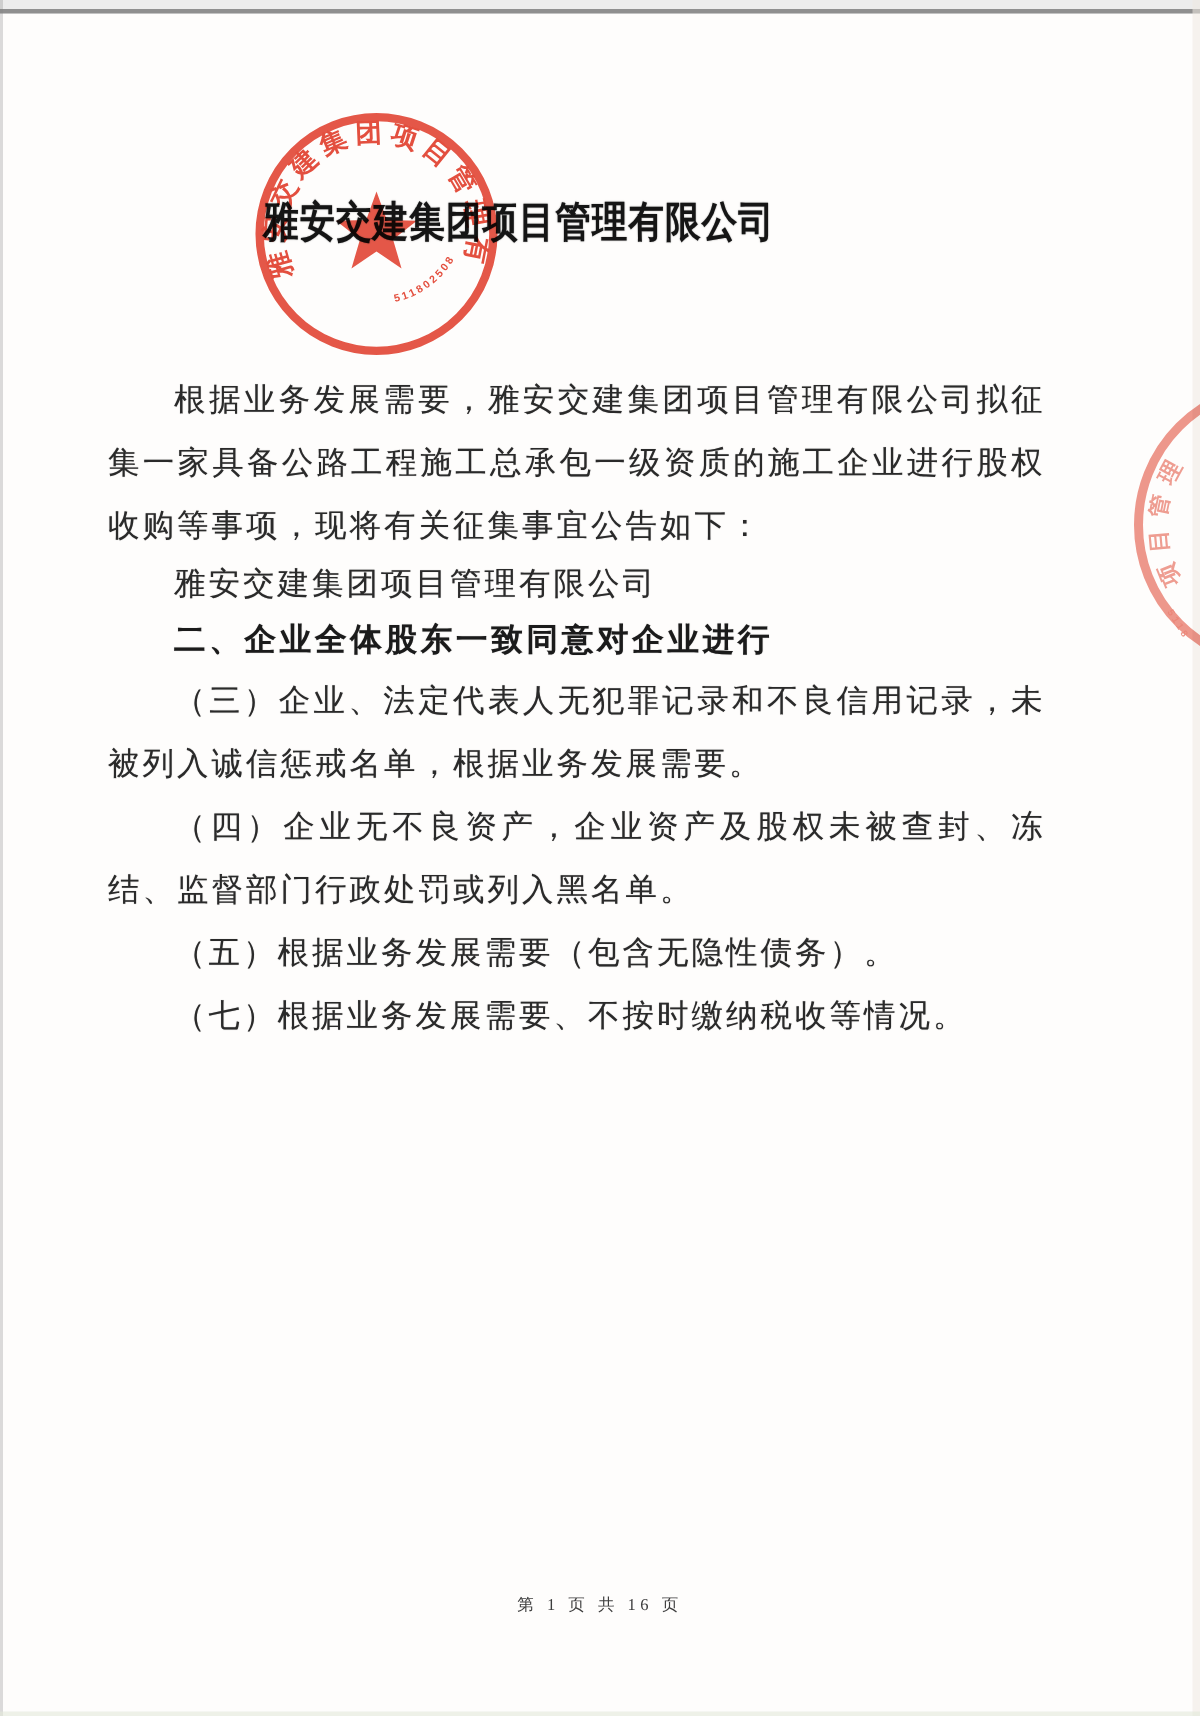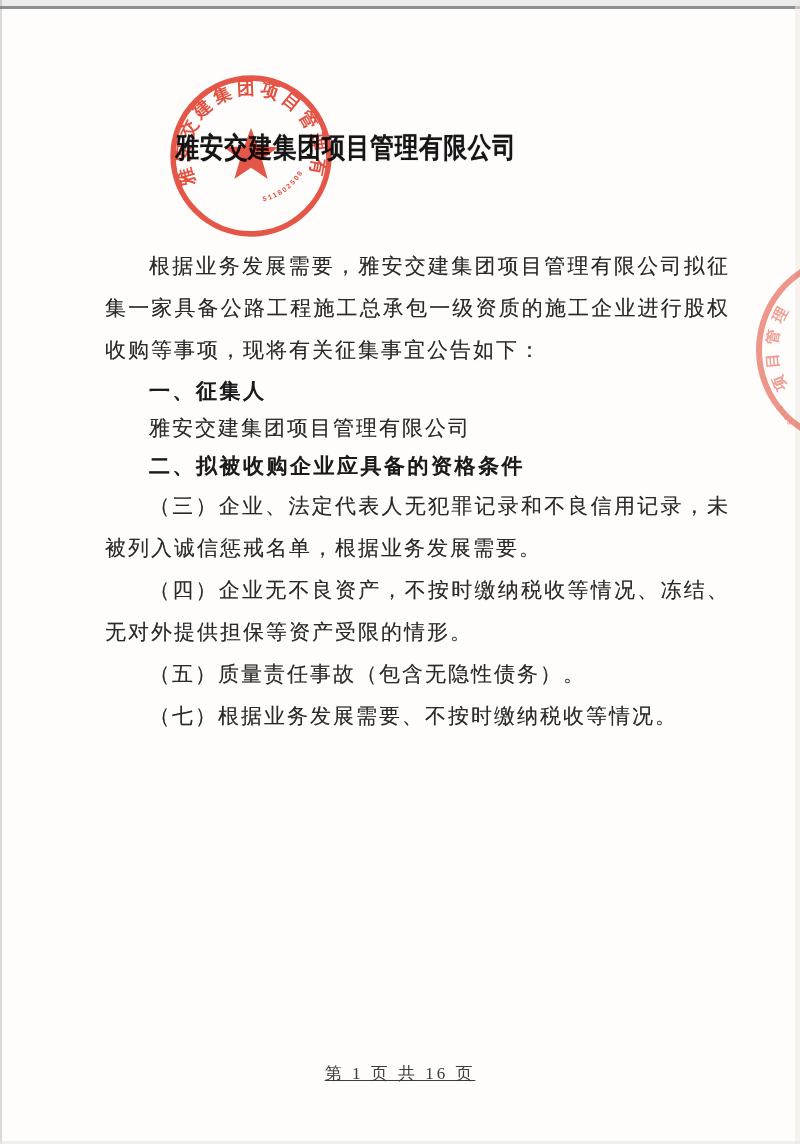--- a/index.html
+++ b/index.html
@@ -16,33 +16,33 @@
   .title{
     position:absolute;top:126px;left:103px;width:486px;
     text-align:center;color:#151515;
     font-family:"Liberation Sans",sans-serif;font-weight:bold;
     font-size:28px;line-height:44px;
     text-shadow:0 0 1px rgba(20,20,20,.55);
   }
   .title .tline span{display:inline-block;transform:scaleX(.84);transform-origin:50% 50%;letter-spacing:1px;white-space:nowrap;}
 
   .bodytext{
-    position:absolute;top:245px;left:105px;width:625px;
+    position:absolute;top:245px;left:72px;width:625px;
     font-size:21px;line-height:42px;letter-spacing:2px;
     color:#2a2a2a;text-align:justify;
     text-shadow:0 0 .6px rgba(45,45,45,.45);
   }
   .para{margin:0;text-indent:44px;}
   .h{font-family:"Liberation Sans",sans-serif;font-weight:bold;color:#1b1b1b;letter-spacing:2.5px;}
   .lh39{line-height:39px;}
   .lh36{line-height:36px;}
 
   .footer{
     position:absolute;top:1062px;left:0;width:100%;text-align:center;
-    font-size:17px;letter-spacing:3px;color:#3d3d3d;text-decoration:underline;
+    font-size:11px;letter-spacing:3px;color:#3d3d3d;
   }
 
   .seal{position:absolute;mix-blend-mode:multiply;pointer-events:none;}
   .seal-main{left:165px;top:70px;width:172px;height:172px;opacity:.92;filter:blur(.3px);}
   .seal-side{right:0;top:262px;width:50px;height:178px;opacity:.85;filter:blur(.4px);}
   .seal text{font-family:"Liberation Sans",sans-serif;font-weight:bold;}
 </style>
 </head>
 <body>
 
@@ -52,26 +52,25 @@
   <div class="edge-left"></div>
   <div class="edge-right"></div>
   <div class="edge-bottom"></div>
 
   <div class="title">
     <div class="tline"><span>雅安交建集团项目管理有限公司</span></div>
   </div>
 
   <div class="bodytext">
     <p class="para">根据业务发展需要，雅安交建集团项目管理有限公司拟征集一家具备公路工程施工总承包一级资质的施工企业进行股权收购等事项，现将有关征集事宜公告如下：</p>
-    <p class="para h lh39">一、征集人</p>
     <p class="para lh36">雅安交建集团项目管理有限公司</p>
-    <p class="para h lh39">二、拟被收购企业应具备的资格条件</p>
+    <p class="para h lh39">二、企业全体股东一致同意对企业进行</p>
     <p class="para">（三）企业、法定代表人无犯罪记录和不良信用记录，未被列入诚信惩戒名单，根据业务发展需要。</p>
-    <p class="para">（四）企业无不良资产，不按时缴纳税收等情况、冻结、无对外提供担保等资产受限的情形。</p>
-    <p class="para">（五）质量责任事故（包含无隐性债务）。</p>
+    <p class="para">（四）企业无不良资产，企业资产及股权未被查封、冻结、监督部门行政处罚或列入黑名单。</p>
+    <p class="para">（五）根据业务发展需要（包含无隐性债务）。</p>
     <p class="para">（七）根据业务发展需要、不按时缴纳税收等情况。</p>
   </div>
 
   <svg class="seal seal-main" viewBox="0 0 170 170" aria-hidden="true">
     <defs>
       <path id="sealArc" d="M 32.2,115.5 A 61,61 0 1 1 137.8,115.5" fill="none"></path>
       <path id="sealSerialArc" d="M 32,98 A 59,59 0 0 0 138,98" fill="none"></path>
     </defs>
     <circle cx="85" cy="85" r="77" fill="none" stroke="#e2402e" stroke-width="5.5" opacity="0.95"></circle>
     <polygon points="85,57 91.8,75.7 111.6,76.3 95.9,88.6 101.5,107.7 85,96.5 68.5,107.7 74.1,88.6 58.4,76.3 78.2,75.7" fill="#e2402e" opacity="0.95"></polygon>

